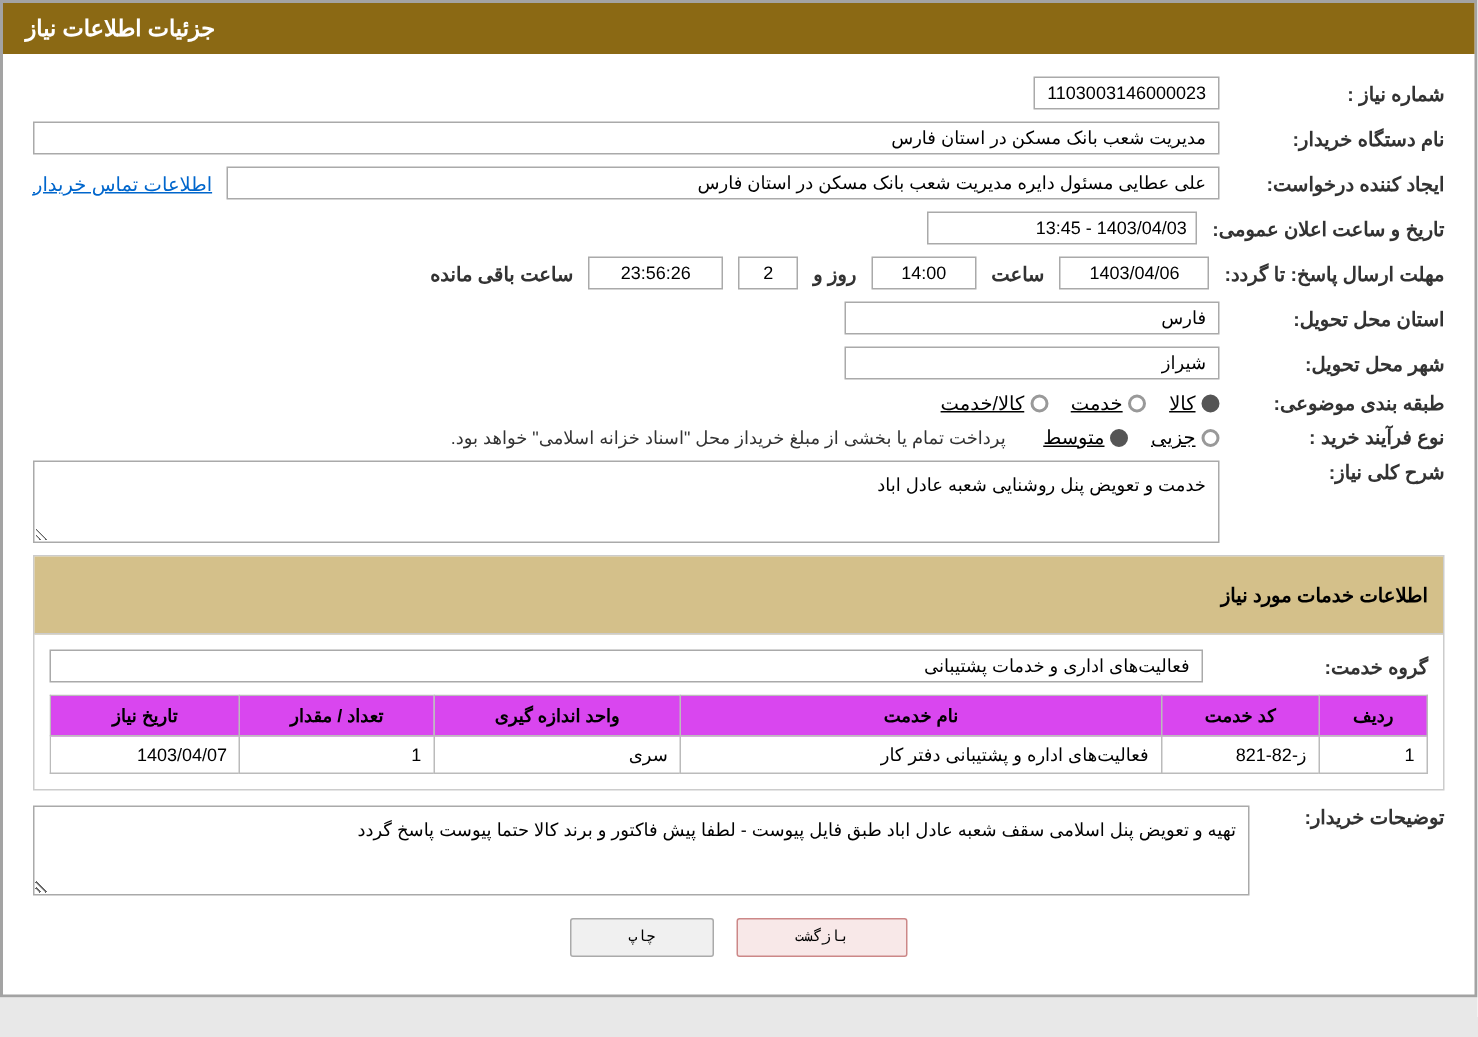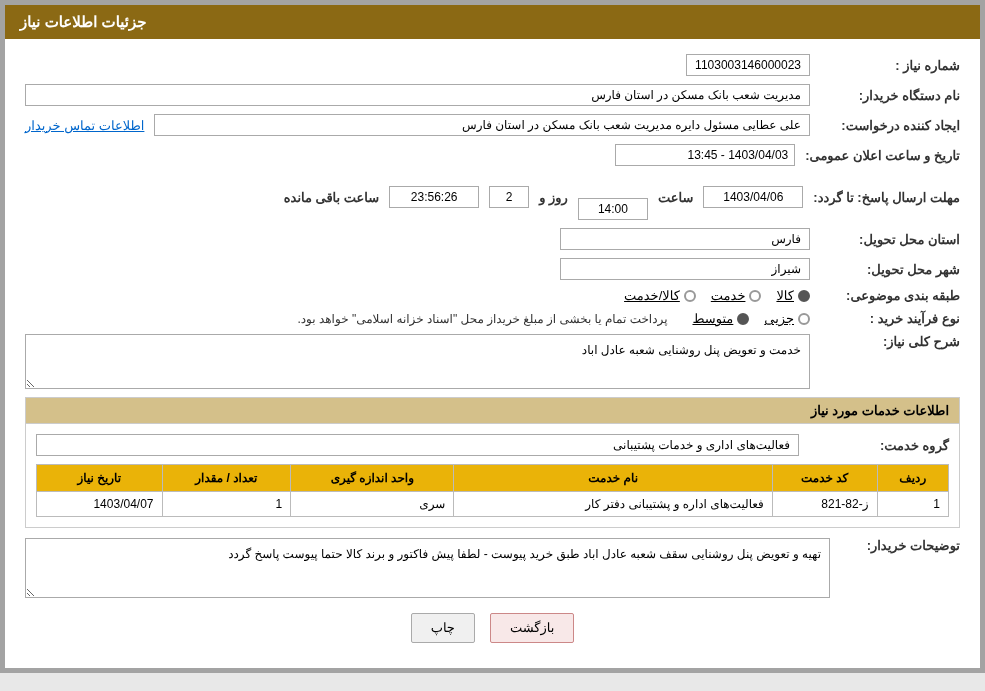--- a/index.html
+++ b/index.html
@@ -6,21 +6,21 @@
     body {
       font-family: Tahoma, Arial, sans-serif;
       font-size: 13px;
       background: #e8e8e8;
       direction: rtl;
     }
     .page-wrapper {
       max-width: 985px;
       margin: 0 auto;
       background: #fff;
-      border: 5px solid #a3a3a3;
+      border: 2px solid #a3a3a3;
     }
     .header-bar {
       background: #8B6914;
       color: #fff;
       text-align: left;
       padding: 8px 15px;
       font-size: 15px;
       font-weight: bold;
     }
     .content {
@@ -115,62 +115,62 @@
       width: 100%;
       overflow-x: auto;
     }
     table {
       width: 100%;
       border-collapse: collapse;
       font-size: 12px;
       direction: rtl;
     }
     table th {
-      background: #eab308;
+      background: #d946ef;
       border: 1px solid #bbb;
       padding: 6px 8px;
       font-weight: bold;
     }
     table td {
       border: 1px solid #bbb;
       padding: 5px 8px;
     }
     table tr:nth-child(even) {
       background: #f9f7f0;
     }
     .buttons-row {
       display: flex;
       justify-content: center;
       gap: 15px;
       margin-top: 15px;
       margin-bottom: 10px;
     }
     .btn {
-      padding: 6px 19px;
+      padding: 6px 38px;
       border: 1px solid #aaa;
       background: #f0f0f0;
       cursor: pointer;
-      font-size: 13px;
-      font-family: Liberation Serif, serif;
+      font-size: 10px;
+      font-family: Liberation Mono, monospace;
       border-radius: 2px;
     }
     .btn-print {
       background: #f0f0f0;
     }
     .btn-back {
       background: #f8e8e8;
       border-color: #cc8888;
     }
     .sub-section {
       border: 1px solid #ccc;
       margin-bottom: 10px;
     }
     .sub-section-title {
       background: #d4c08a;
-      padding: 5px 10px;
+      padding: 18px 10px;
       font-weight: bold;
       font-size: 13px;
       border-bottom: 1px solid #ccc;
       text-align: right;
     }
     .sub-section-content {
       padding: 10px;
     }
   </style>
 </head>
@@ -202,21 +202,21 @@
 
     <div class="form-row">
       <span class="form-label">تاریخ و ساعت اعلان عمومی:</span>
       <div class="small-value" style="min-width:180px;text-align:right;">1403/04/03 - 13:45</div>
     </div>
 
     <div class="form-row">
       <span class="form-label">مهلت ارسال پاسخ: تا گردد:</span>
       <div class="small-value" style="min-width:100px;">1403/04/06</div>
       <span class="inline-label">ساعت</span>
-      <div class="small-value" style="min-width:70px;margin-top:24px;">14:00</div>
+      <div class="small-value" style="min-width:70px;">14:00</div>
       <span class="inline-label">روز و</span>
       <div class="small-value" style="min-width:40px;">2</div>
       <div class="small-value" style="min-width:90px;">23:56:26</div>
       <span class="inline-label">ساعت باقی مانده</span>
     </div>
 
     <div class="form-row">
       <span class="form-label">استان محل تحویل:</span>
       <div class="form-value medium">فارس</div>
     </div>
@@ -295,21 +295,21 @@
                   <td>1403/04/07</td>
                 </tr>
               </tbody>
           </table>
         </div>
       </div>
     </div>
 
     <div class="form-row" style="align-items:flex-start;">
       <span class="form-label" style="min-width:120px;">توضیحات خریدار:</span>
-      <div class="description-box" style="min-height:60px; resize:both; overflow:auto;">تهیه و تعویض پنل روشنایی سقف شعبه عادل اباد طبق خرید پیوست - لطفا پیش فاکتور و برند کالا حتما پیوست پاسخ گردد</div>
+      <div class="description-box" style="min-height:60px; resize:both; overflow:auto;">تهیه و تعویض پنل اسلامی سقف شعبه عادل اباد طبق فایل پیوست - لطفا پیش فاکتور و برند کالا حتما پیوست پاسخ گردد</div>
     </div>
 
     <div class="buttons-row">
       <button class="btn btn-back">بازگشت</button>
       <button class="btn btn-print">چاپ</button>
     </div>
 
   </div>
 </div>
 

